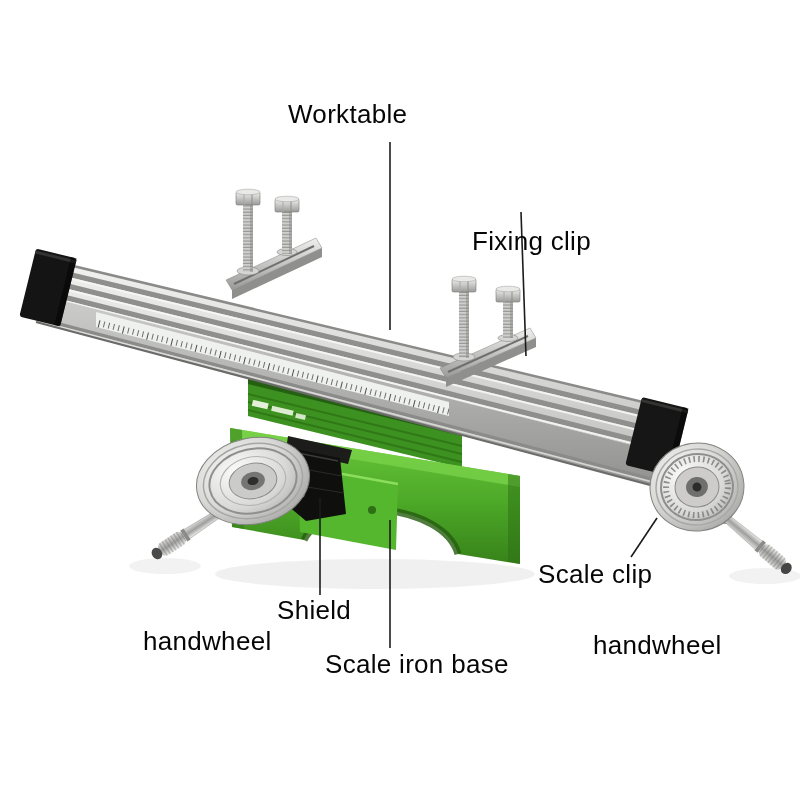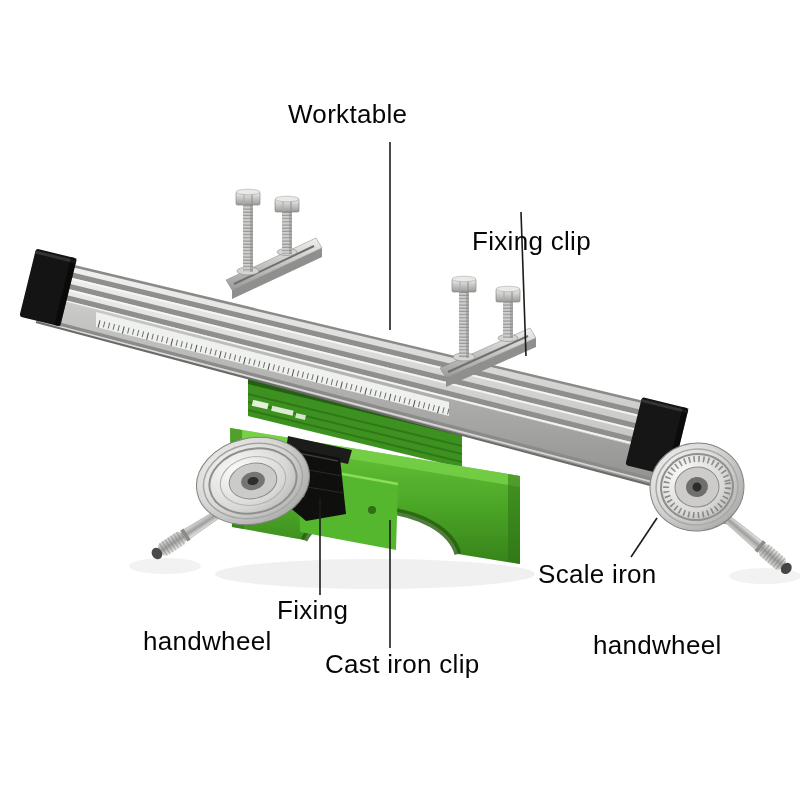--- a/index.html
+++ b/index.html
@@ -255,19 +255,19 @@
       <line x1="390" y1="142" x2="390" y2="330"></line>
       <line x1="521" y1="212" x2="526" y2="356"></line>
       <line x1="657" y1="518" x2="631" y2="557"></line>
       <line x1="320" y1="498" x2="320" y2="595"></line>
       <line x1="390" y1="520" x2="390" y2="648"></line>
     </g>
   </svg>
 
   <div class="label" style="left:288px; top:100px;">Worktable</div>
   <div class="label" style="left:472px; top:179px;margin-top:48px;">Fixing clip</div>
-  <div class="label" style="left:538px; top:560px;">Scale iron</div>
+  <div class="label" style="left:538px; top:560px;">Scale clip</div>
   <div class="label" style="left:143px; top:627px;">handwheel</div>
-  <div class="label" style="left:277px; top:596px;">Fixing</div>
-  <div class="label" style="left:325px; top:650px;">Cast iron clip</div>
+  <div class="label" style="left:277px; top:596px;">Shield</div>
+  <div class="label" style="left:325px; top:650px;">Scale iron base</div>
   <div class="label" style="left:593px; top:631px;">handwheel</div>
 
 </div>
 
 </body></html>

